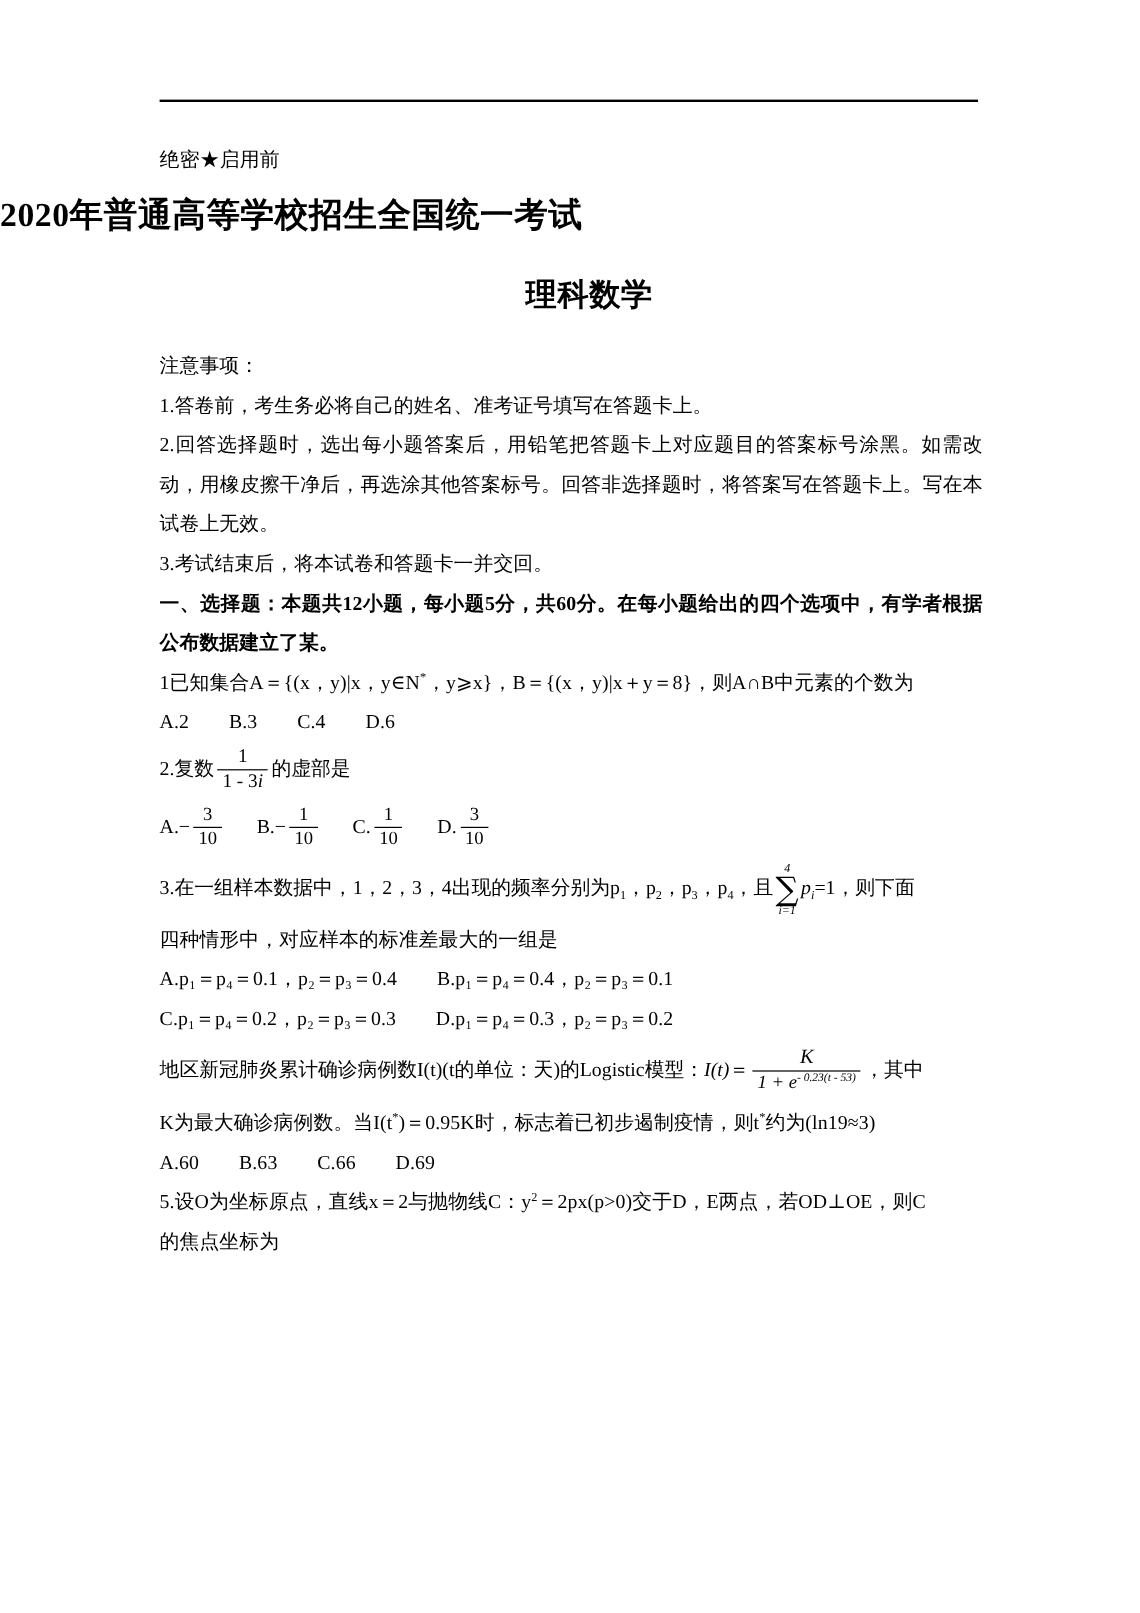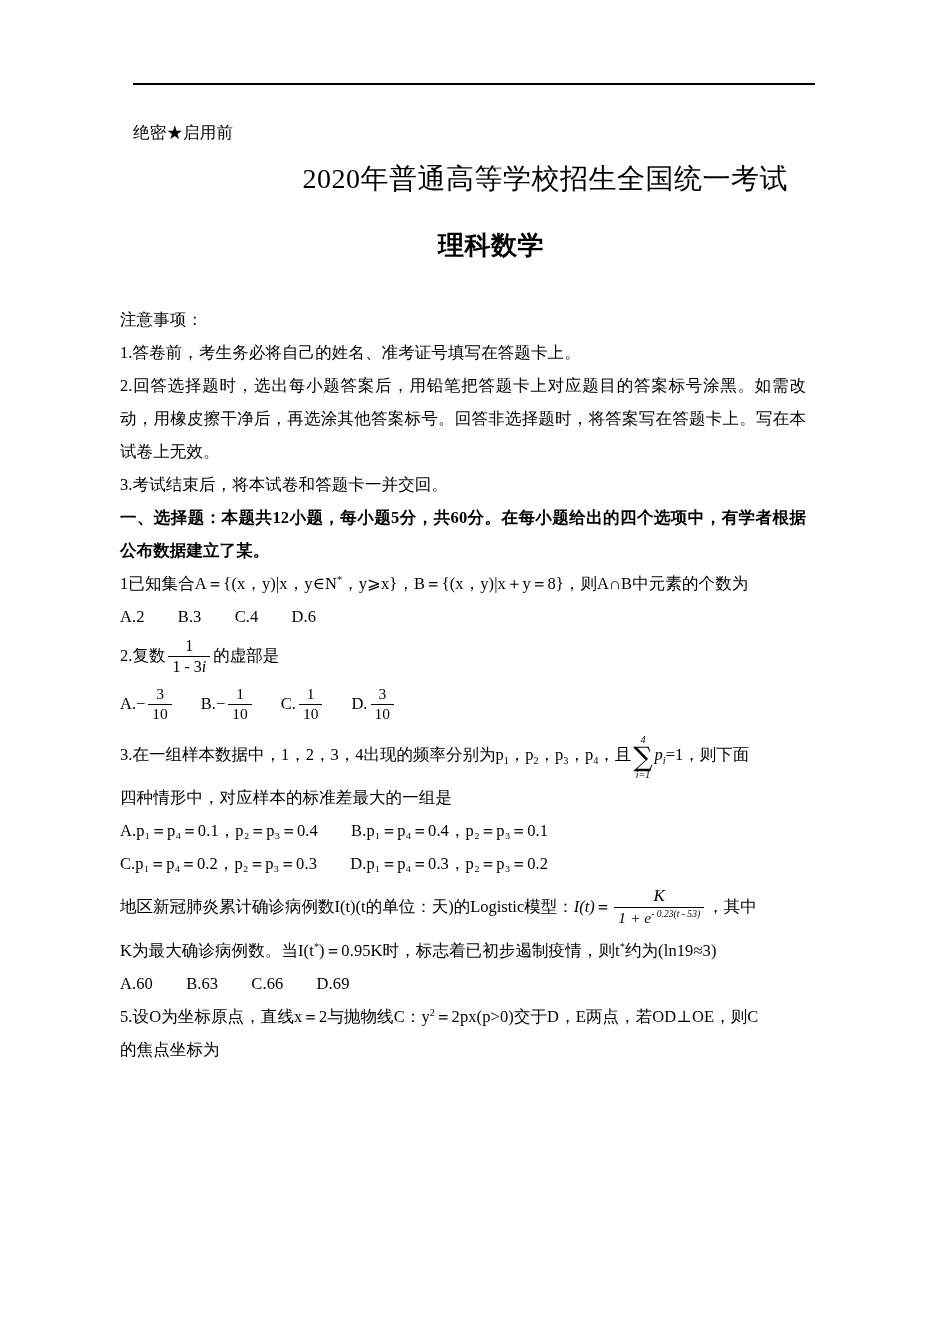--- a/index.html
+++ b/index.html
@@ -30,41 +30,40 @@
     font-size: 16.5px;
     letter-spacing: 0.2px;
     white-space: nowrap;
     text-align: center;
   }
   .doc-title {
     position: absolute;
     left: 0;
     top: 160px;
     width: 788px;
-    text-align: right;
+    text-align: left;
     font-size: 28px;
-    font-weight: normal;
+    font-weight: bold;
     letter-spacing: 0.5px;
   }
   .doc-subtitle {
     position: absolute;
     left: 16px;
     top: 228px;
     width: 950px;
     text-align: center;
     font-size: 26px;
     font-weight: bold;
     letter-spacing: 0.5px;
   }
   .body-block {
     position: absolute;
-    left: 120px;
+    left: 133px;
     top: 288px;
     width: 686px;
-    margin-top: 15px;
   }
   .para {
     font-size: 16.5px;
     line-height: 33px;
     text-align: justify;
     margin: 0 0 0 0;
     letter-spacing: 0.1px;
   }
   .para.bold {
     font-weight: bold;

